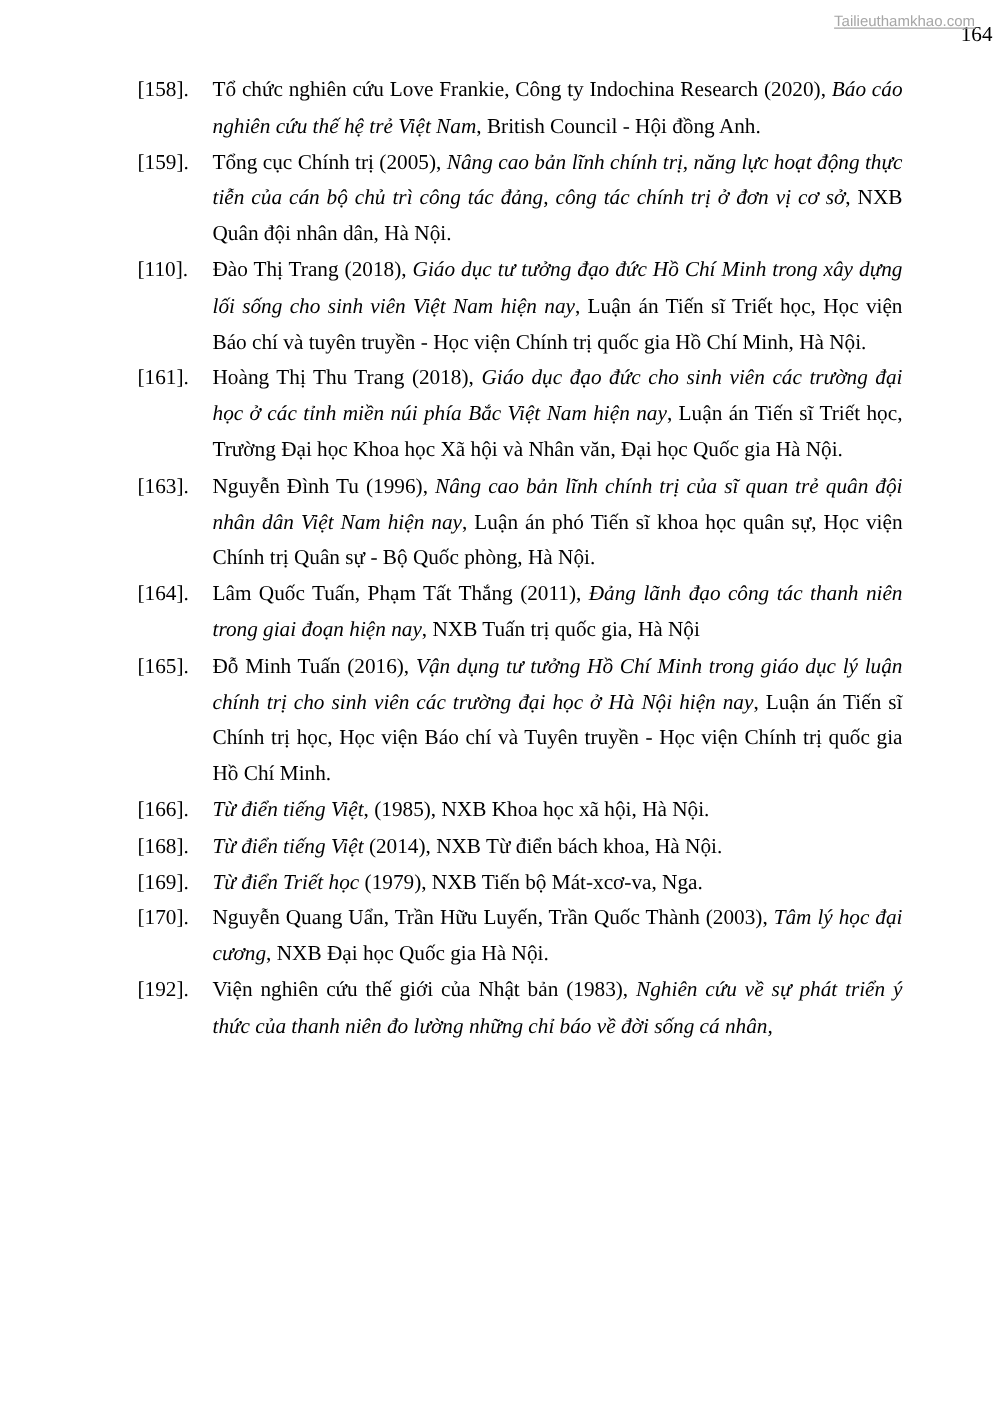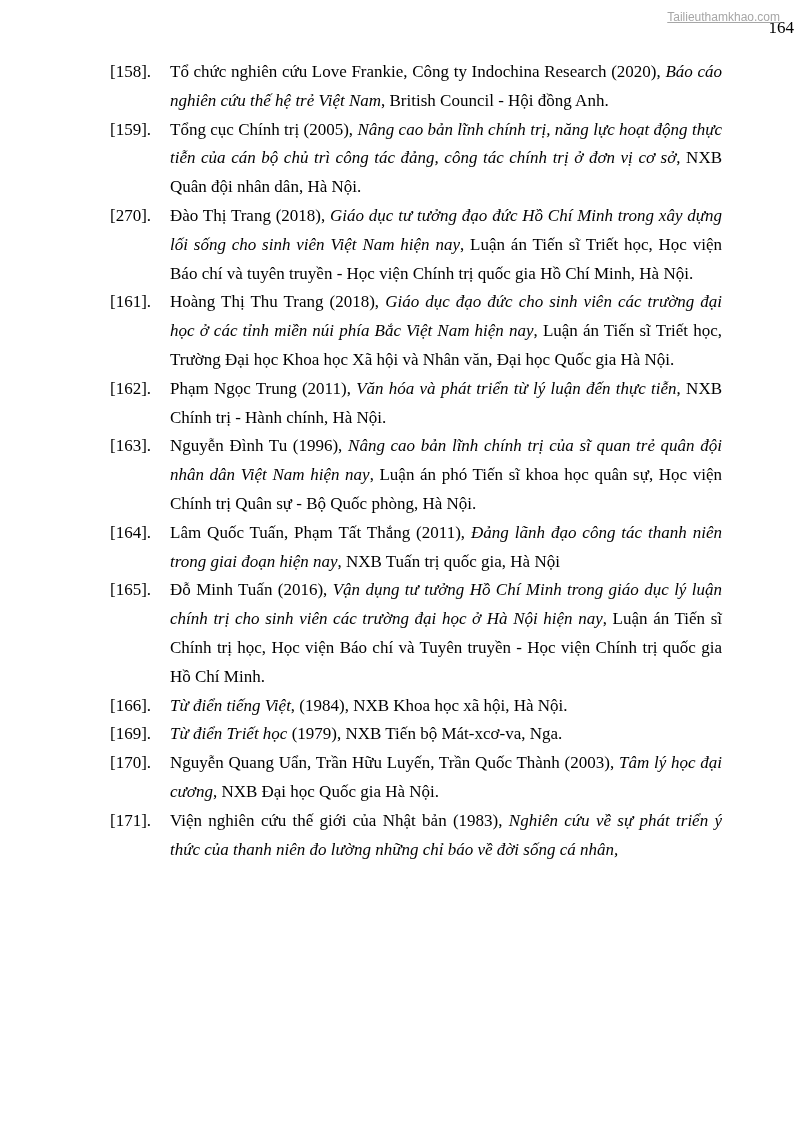--- a/index.html
+++ b/index.html
@@ -60,53 +60,53 @@
   <div class="refs" id="refs">
       <div class="ref">
         <span class="ref-num">[158].</span>
         <span class="ref-text"><span>Tổ chức nghiên cứu Love Frankie, Công ty Indochina Research (2020), </span><span class="italic">Báo cáo nghiên cứu thế hệ trẻ Việt Nam</span><span>, British Council - Hội đồng Anh.</span></span>
       </div>
       <div class="ref">
         <span class="ref-num">[159].</span>
         <span class="ref-text"><span>Tổng cục Chính trị (2005), </span><span class="italic">Nâng cao bản lĩnh chính trị, năng lực hoạt động thực tiễn của cán bộ chủ trì công tác đảng, công tác chính trị ở đơn vị cơ sở</span><span>, NXB Quân đội nhân dân, Hà Nội.</span></span>
       </div>
       <div class="ref">
-        <span class="ref-num">[270].</span>
+        <span class="ref-num">[110].</span>
         <span class="ref-text"><span>Đào Thị Trang (2018), </span><span class="italic">Giáo dục tư tưởng đạo đức Hồ Chí Minh trong xây dựng lối sống cho sinh viên Việt Nam hiện nay</span><span>, Luận án Tiến sĩ Triết học, Học viện Báo chí và tuyên truyền - Học viện Chính trị quốc gia Hồ Chí Minh, Hà Nội.</span></span>
       </div>
       <div class="ref">
         <span class="ref-num">[161].</span>
         <span class="ref-text"><span>Hoàng Thị Thu Trang (2018), </span><span class="italic">Giáo dục đạo đức cho sinh viên các trường đại học ở các tỉnh miền núi phía Bắc Việt Nam hiện nay</span><span>, Luận án Tiến sĩ Triết học, Trường Đại học Khoa học Xã hội và Nhân văn, Đại học Quốc gia Hà Nội.</span></span>
-      </div>
-      <div class="ref">
-        <span class="ref-num">[162].</span>
-        <span class="ref-text"><span>Phạm Ngọc Trung (2011), </span><span class="italic">Văn hóa và phát triển từ lý luận đến thực tiễn</span><span>, NXB Chính trị - Hành chính, Hà Nội.</span></span>
       </div>
       <div class="ref">
         <span class="ref-num">[163].</span>
         <span class="ref-text"><span>Nguyễn Đình Tu (1996), </span><span class="italic">Nâng cao bản lĩnh chính trị của sĩ quan trẻ quân đội nhân dân Việt Nam hiện nay</span><span>, Luận án phó Tiến sĩ khoa học quân sự, Học viện Chính trị Quân sự - Bộ Quốc phòng, Hà Nội.</span></span>
       </div>
       <div class="ref">
         <span class="ref-num">[164].</span>
         <span class="ref-text"><span>Lâm Quốc Tuấn, Phạm Tất Thắng (2011), </span><span class="italic">Đảng lãnh đạo công tác thanh niên trong giai đoạn hiện nay</span><span>, NXB Tuấn trị quốc gia, Hà Nội</span></span>
       </div>
       <div class="ref">
         <span class="ref-num">[165].</span>
         <span class="ref-text"><span>Đỗ Minh Tuấn (2016), </span><span class="italic">Vận dụng tư tưởng Hồ Chí Minh trong giáo dục lý luận chính trị cho sinh viên các trường đại học ở Hà Nội hiện nay</span><span>, Luận án Tiến sĩ Chính trị học, Học viện Báo chí và Tuyên truyền - Học viện Chính trị quốc gia Hồ Chí Minh.</span></span>
       </div>
       <div class="ref">
         <span class="ref-num">[166].</span>
-        <span class="ref-text"><span class="italic">Từ điển tiếng Việt</span><span>, (1984), NXB Khoa học xã hội, Hà Nội.</span></span>
+        <span class="ref-text"><span class="italic">Từ điển tiếng Việt</span><span>, (1985), NXB Khoa học xã hội, Hà Nội.</span></span>
+      </div>
+      <div class="ref">
+        <span class="ref-num">[168].</span>
+        <span class="ref-text"><span class="italic">Từ điển tiếng Việt</span><span> (2014), NXB Từ điển bách khoa, Hà Nội.</span></span>
       </div>
       <div class="ref">
         <span class="ref-num">[169].</span>
         <span class="ref-text"><span class="italic">Từ điển Triết học</span><span> (1979), NXB Tiến bộ Mát-xcơ-va, Nga.</span></span>
       </div>
       <div class="ref">
         <span class="ref-num">[170].</span>
         <span class="ref-text"><span>Nguyễn Quang Uẩn, Trần Hữu Luyến, Trần Quốc Thành (2003), </span><span class="italic">Tâm lý học đại cương</span><span>, NXB Đại học Quốc gia Hà Nội.</span></span>
       </div>
       <div class="ref">
-        <span class="ref-num">[171].</span>
+        <span class="ref-num">[192].</span>
         <span class="ref-text"><span>Viện nghiên cứu thế giới của Nhật bản (1983), </span><span class="italic">Nghiên cứu về sự phát triển ý thức của thanh niên đo lường những chỉ báo về đời sống cá nhân,</span></span>
       </div>
     </div>
 </div>
 
 </body></html>

